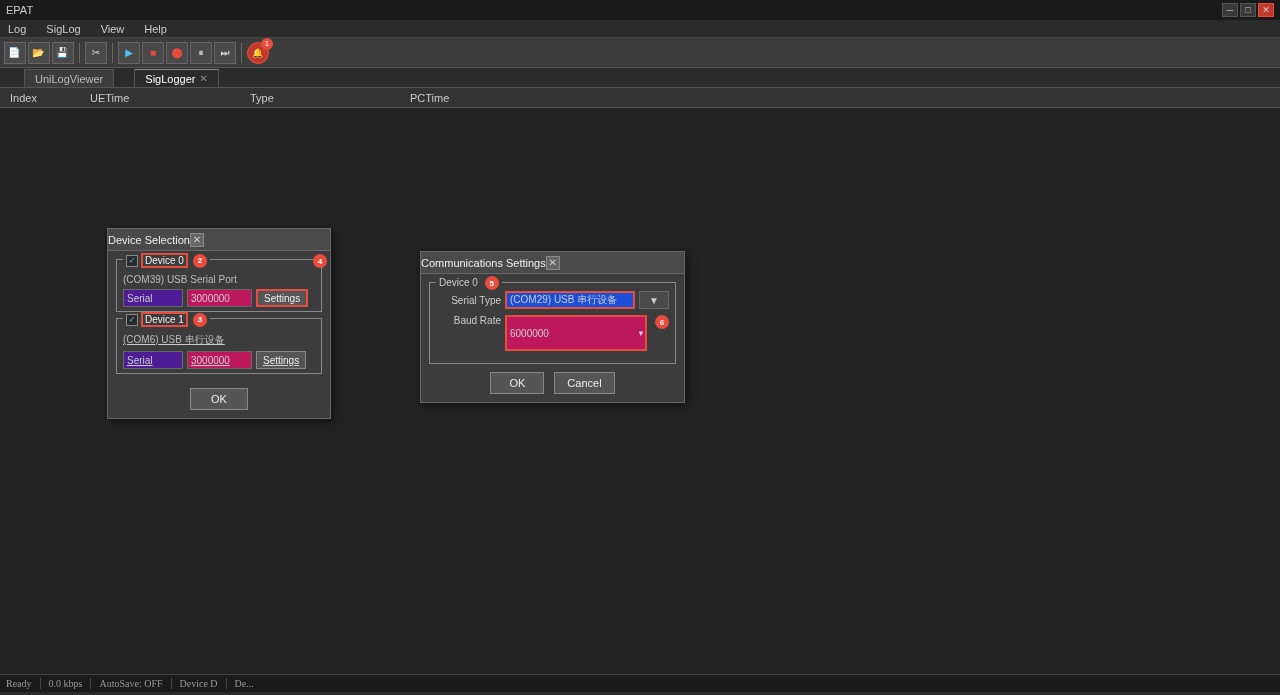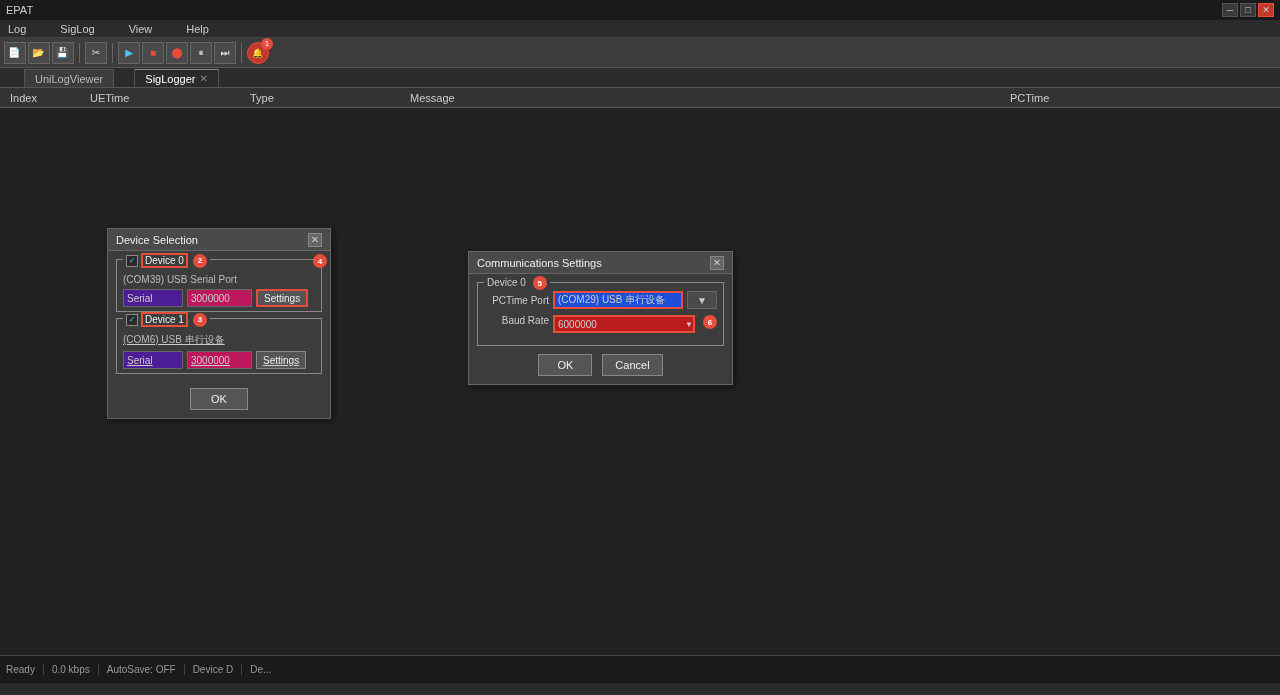--- a/index.html
+++ b/index.html
@@ -36,21 +36,21 @@
       cursor: pointer;
     }
 
     
     #menubar {
       height: 18px;
       background: #2b2b2b;
       display: flex;
       align-items: center;
       padding: 0 4px;
-      gap: 26px;
+      gap: 12px;
       border-bottom: 1px solid #444;
     }
     .menu-item {
       font-size: 11px;
       color: #ccc;
       cursor: pointer;
       padding: 0 4px;
     }
 
     
@@ -181,22 +181,22 @@
       background: #3c3c3c;
       border: 1px solid #666;
       box-shadow: 2px 2px 8px rgba(0,0,0,0.5);
     }
 
     .dialog-titlebar {
       height: 22px;
       background: #4a4a4a;
       display: flex;
       align-items: center;
-      justify-content: space-between;
-      padding: 0 8px;
+      justify-content: flex-start;
+      padding: 0 0;
       font-size: 11px;
       color: #eee;
       cursor: move;
       border-bottom: 1px solid #666;
     }
     .dialog-close-btn {
       width: 14px; height: 14px;
       background: #666;
       border: 1px solid #888;
       display: flex; align-items: center; justify-content: center;
@@ -327,21 +327,20 @@
       display: flex;
       justify-content: center;
       margin-top: 8px;
     }
 
     
     #comm-settings-dialog {
       left: 420px;
       top: 143px;
       width: 265px;
-      margin-left: 48px;
     }
 
     .comm-group {
       border: 1px solid #888;
       padding: 8px 6px 6px 6px;
       position: relative;
       margin-bottom: 8px;
     }
     .comm-group-label {
       position: absolute;
@@ -385,22 +384,22 @@
       color: #ccc;
     }
     .comm-select-wrapper {
       flex: 1;
       position: relative;
       display: flex;
       align-items: center;
     }
     .comm-select-wrapper select {
       width: 100%;
-      height: 18px;
-      background: #b91c1c;
+      height: 36px;
+      background: #be185d;
       border: 2px solid #e74c3c;
       color: #ccc;
       font-size: 10px;
       padding: 0 3px;
       -webkit-appearance: none;
       cursor: pointer;
     }
     .comm-select-arrow {
       position: absolute;
       right: 2px;
@@ -491,21 +490,20 @@
   <div class="tab active">
     <span>SigLogger</span>
     <span class="tab-close">✕</span>
   </div>
 </div>
 
 <div id="column-headers">
   <div class="col-header col-index">Index</div>
   <div class="col-header col-uetime">UETime</div>
   <div class="col-header col-type">Type</div>
-  <div class="col-header col-message">Message</div>
   <div class="col-header col-pctime">PCTime</div>
 </div>
 
 <div id="main" style="position:relative; background:#222; height: calc(695px - 20px - 18px - 30px - 20px - 20px - 18px);">
 
   <div id="device-selection-dialog" class="dialog">
     <div class="dialog-titlebar">
       <span>Device Selection</span>
       <div class="dialog-close-btn">✕</div>
     </div>
@@ -552,21 +550,21 @@
       <div class="dialog-close-btn">✕</div>
     </div>
     <div class="dialog-content">
       <div class="comm-group" style="position:relative;">
         <div class="comm-group-label">
           <span>Device 0</span>
           <span class="numbered-badge" style="position:relative; top:0; right:0; margin-left:4px; display:inline-flex;">5</span>
         </div>
 
         <div class="comm-row">
-          <span class="comm-label">PCTime Port</span>
+          <span class="comm-label">Serial Type</span>
           <input class="comm-input" type="text" value="(COM29) USB 串行设备" style="width: 120px;">
           <div class="comm-dropdown">▼</div>
         </div>
 
         <div class="comm-row" style="align-items:flex-start;">
           <span class="comm-label">Baud Rate</span>
           <div class="comm-select-wrapper">
             <select>
               <option value="6000000">6000000</option>
               <option value="3000000">3000000</option>
@@ -580,21 +578,21 @@
 
       <div class="comm-btn-row">
         <button class="comm-ok-btn">OK</button>
         <button class="comm-cancel-btn">Cancel</button>
       </div>
     </div>
   </div>
 
 </div>
 
-<div id="statusbar" style="position:fixed; bottom:12px; left:0; right:0; height:28px; background:#1a1a1a; display:flex; align-items:center; padding:0 6px; gap:8px; font-size:10px; color:#999; border-top:1px solid #444;">
+<div id="statusbar" style="position:fixed; bottom:3px; left:0; right:0; height:18px; background:#1a1a1a; display:flex; align-items:center; padding:0 6px; gap:8px; font-size:10px; color:#999; border-top:1px solid #444;font-family:Liberation Serif, serif;">
   <div class="status-section">
     <span>Ready</span>
   </div>
   <div class="status-section">
     <span>0.0 kbps</span>
   </div>
   <div class="status-section">
     <span>AutoSave: OFF</span>
   </div>
   <div class="status-section">

